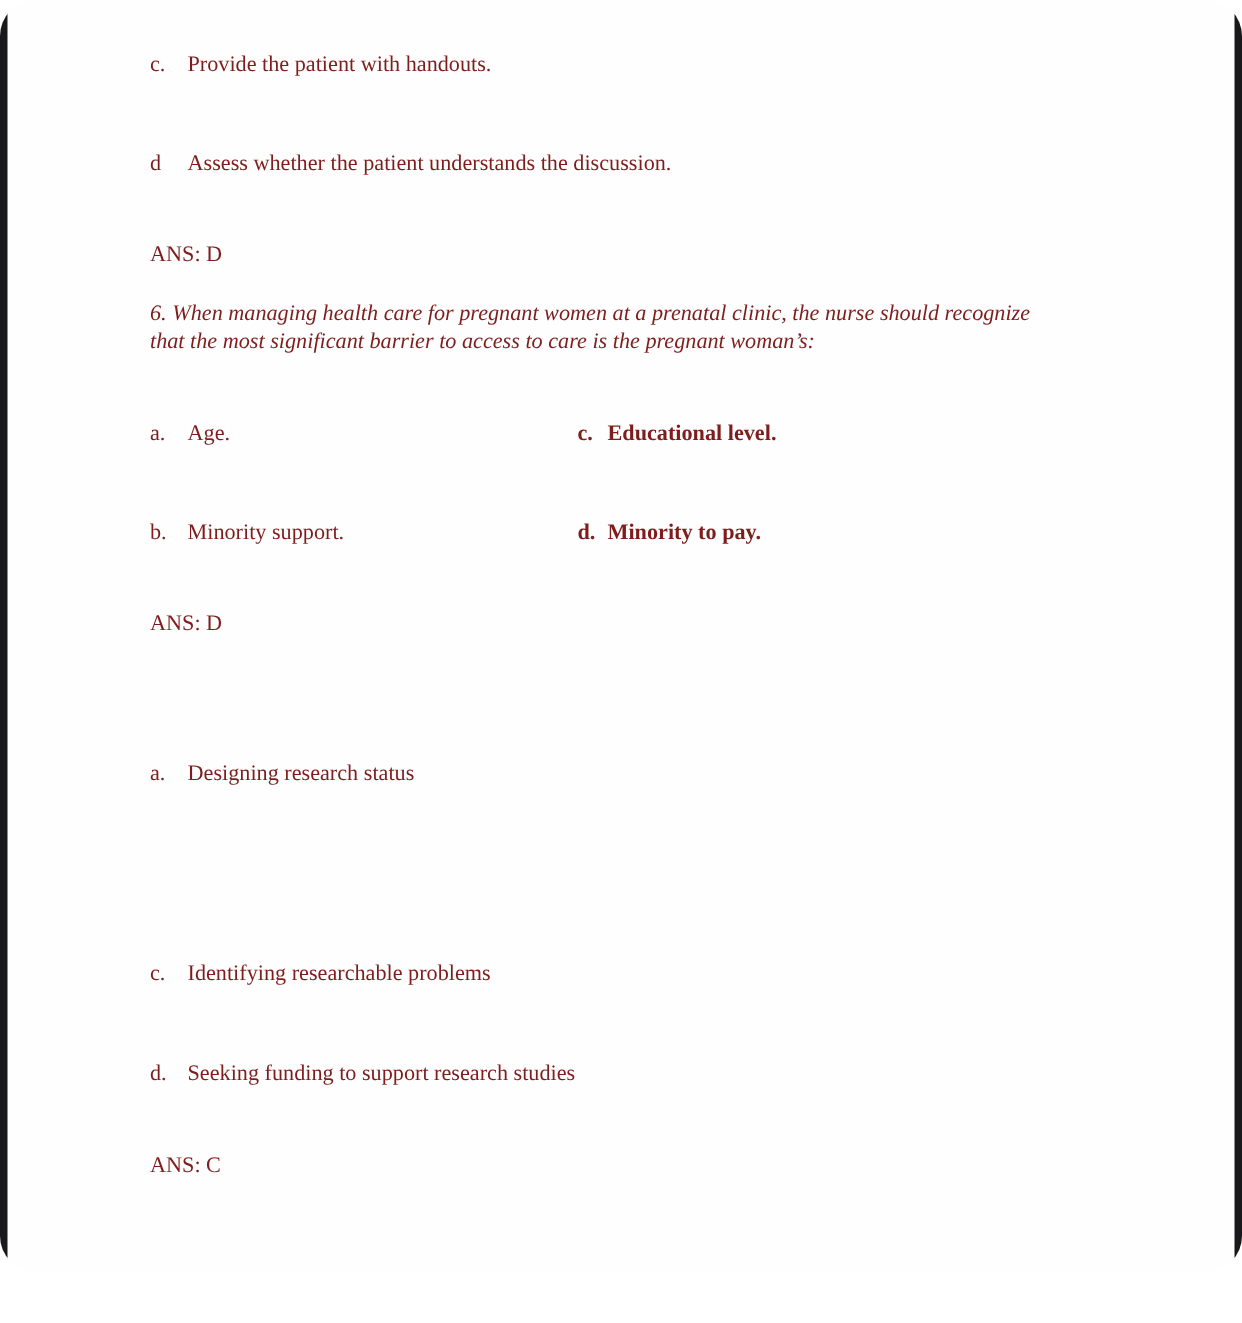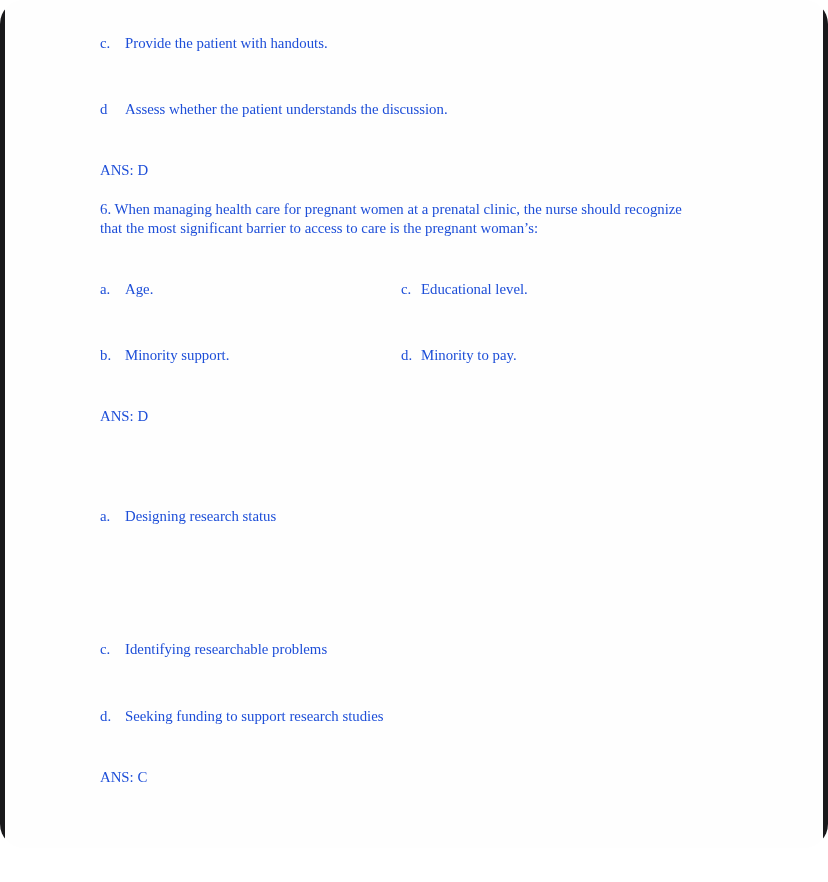--- a/index.html
+++ b/index.html
@@ -4,49 +4,51 @@
 <style>
   html, body { margin: 0; padding: 0; background: #ffffff; }
   .screen {
     position: relative;
     width: 828px;
     height: 848px;
     background: #fefefe;
     overflow: hidden;
     font-family: "Liberation Serif", "DejaVu Serif", serif;
     font-size: 14.8px;
-    color: #1d4ed8;
+    color: #7f1d1d;
     border-radius: 24px;
   }
   .edge {
     position: absolute;
     top: 0;
     bottom: 0;
     background: #19191b;
   }
   .edge-left  { left: 0;  width: 5px; }
   .edge-right { right: 0; width: 5px; }
   .line {
     position: absolute;
     left: 100px;
     white-space: nowrap;
   }
   .question {
     white-space: normal;
     width: 595px;
     line-height: 18.5px;
+    font-style: italic;
   }
   .lbl { display: inline-block; }
   .w25 { width: 25px; }
   .w20 { width: 20px; }
   .col2 {
     position: absolute;
-    left: 301px;
+    left: 285px;
     top: 0;
     white-space: nowrap;
+    font-weight: bold;
   }
 </style>
 </head>
 <body>
 
 <div class="screen">
 
   <div class="edge edge-left"></div>
   <div class="edge edge-right"></div>
 

